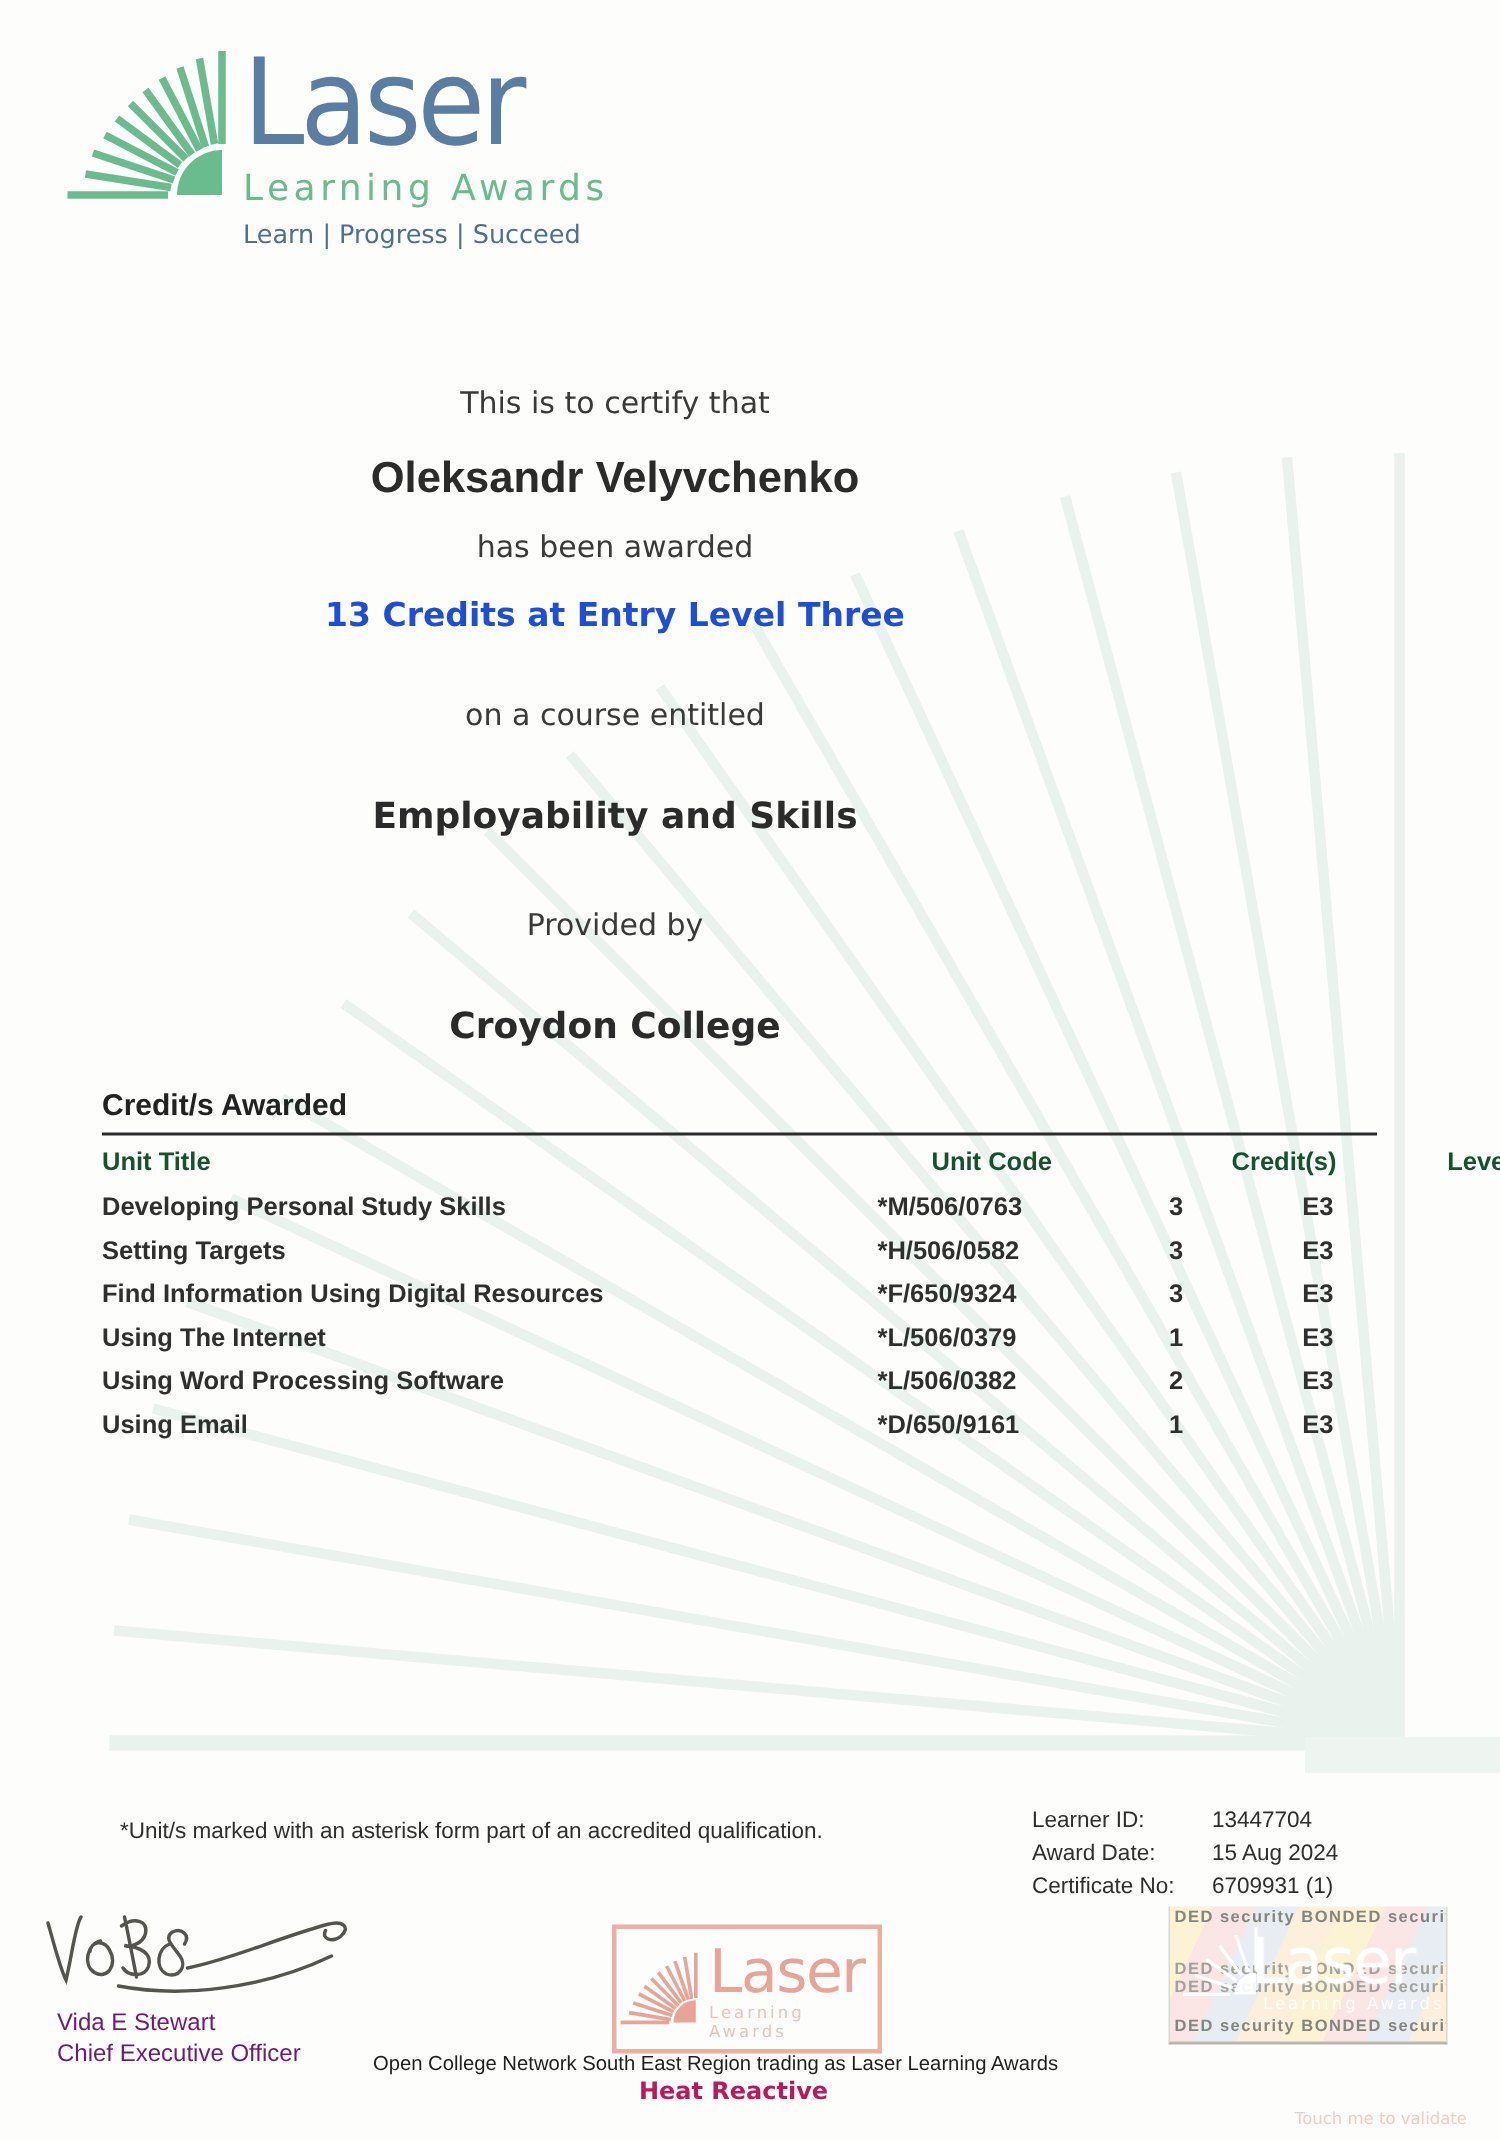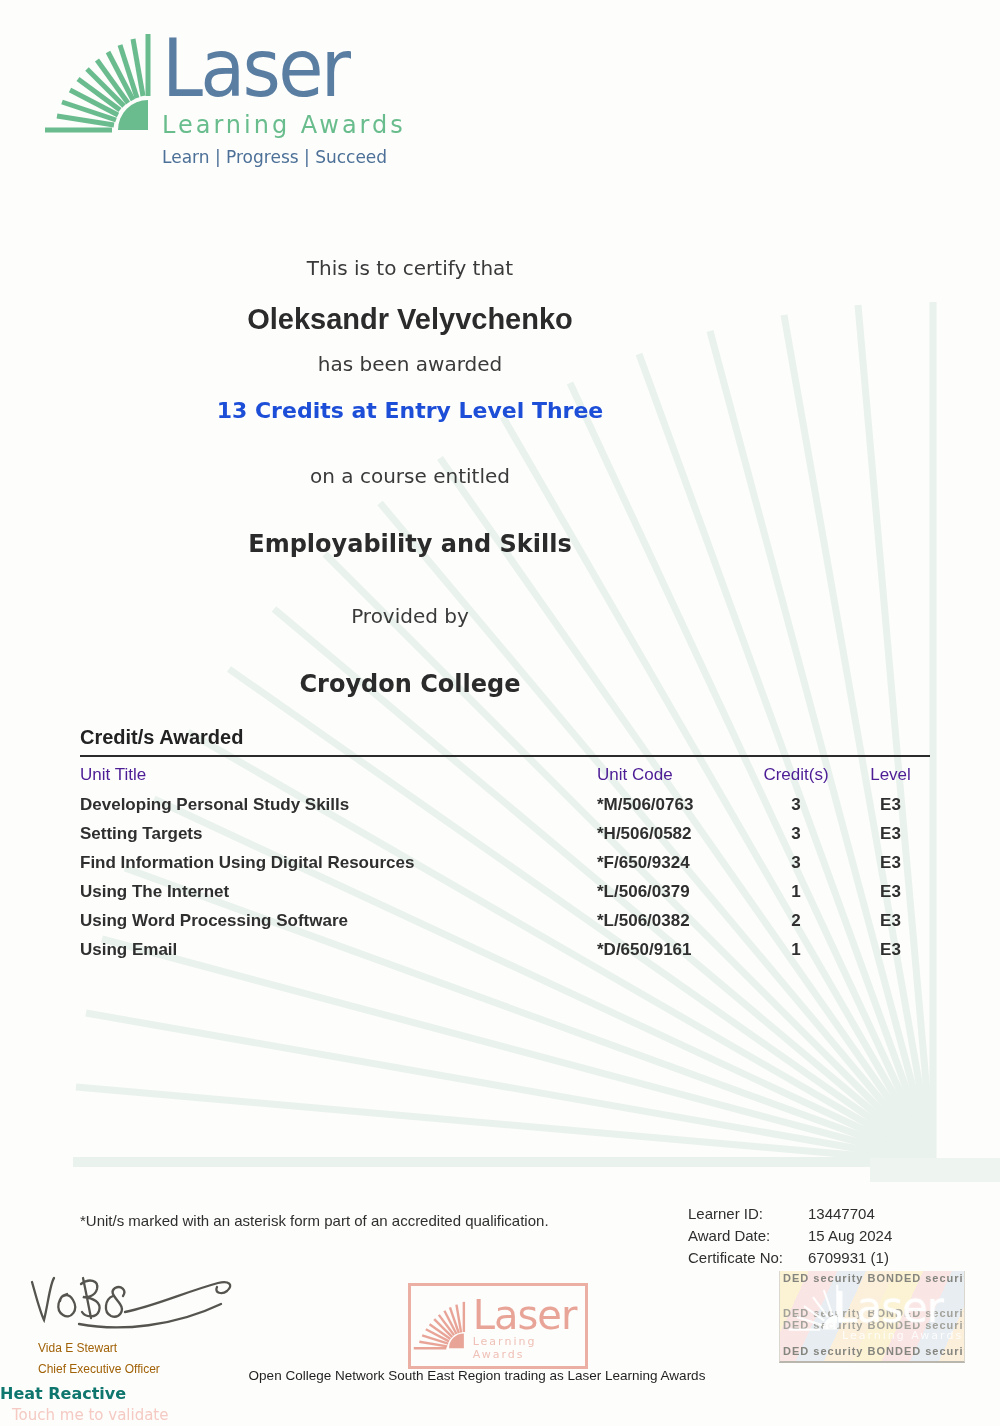--- a/index.html
+++ b/index.html
@@ -31,49 +31,49 @@
   .humanist{font-family:"DejaVu Sans",sans-serif;color:#3a3a3a;}
   .t-intro{top:256px;font-size:20px;}
   .t-name{top:303px;font-size:29px;font-weight:bold;color:#2b2b2b;}
   .t-awarded{top:352px;font-size:20px;}
   .t-credits{top:398px;font-size:22px;font-weight:bold;color:#1d4ed8;}
   .t-courseintro{top:464px;font-size:20px;}
   .t-coursetitle{top:530px;font-size:24px;font-weight:bold;color:#2b2b2b;}
   .t-providedby{top:604px;font-size:20px;}
   .t-provider{top:670px;font-size:24px;font-weight:bold;color:#2b2b2b;}
   
-  .credits{position:absolute;left:80px;top:726px;width:850px;z-index:2;}
+  .credits{position:absolute;left:68px;top:726px;width:850px;z-index:2;}
   .credits h2{margin:0 0 6px 0;font-size:20px;font-weight:bold;color:#222;}
   .rule{border-top:2px solid #2b2b2b;height:0;margin-bottom:2px;}
   .trow{display:grid;grid-template-columns:517px 144px 110px 79px;line-height:29px;font-size:17px;color:#2f2f2f;font-weight:bold;}
   .trow .c-code{text-align:left;}
   .trow .c-credits{text-align:center;}
   .trow .c-level{text-align:center;}
-  .thead{font-weight:normal;color:#4c1d95;line-height:31px;}
+  .thead{font-weight:bold;color:#14532d;line-height:31px;gap:36px;}
   
   .footnote{position:absolute;left:80px;top:1212px;font-size:15px;color:#2f2f2f;z-index:2;}
   .details{position:absolute;left:688px;top:1203px;z-index:2;font-size:15px;color:#2f2f2f;}
   .details .drow{display:flex;line-height:22px;}
   .details .dlabel{width:120px;}
   .signature{position:absolute;left:25px;top:1266px;z-index:3;}
-  .signatory{position:absolute;left:38px;top:1338px;z-index:2;font-size:12px;color:#a16207;line-height:21px;}
+  .signatory{position:absolute;left:38px;top:1338px;z-index:2;font-size:16px;color:#701a75;line-height:21px;}
   .stamp{
     position:absolute;left:408px;top:1283px;width:180px;height:86px;z-index:1;
     border:3px solid rgba(229,148,134,.75);box-sizing:border-box;
   }
   .stamp-inner{display:flex;align-items:flex-start;justify-content:center;margin-top:9px;}
   .stamp-fan{margin-top:4px;}
   .stamp-textcol{margin-left:6px;}
   .stamp-brand{font-family:"DejaVu Sans",sans-serif;font-size:40px;line-height:40px;color:rgba(229,148,134,.85);letter-spacing:-1px;}
   .stamp-sub{font-family:"DejaVu Sans",sans-serif;font-size:11px;letter-spacing:2px;color:rgba(233,166,152,.7);}
   .org-line{position:absolute;left:0;top:1368px;width:954px;text-align:center;font-size:13.5px;color:#1f1f1f;z-index:4;}
-  .heat{position:absolute;left:0;top:1384px;width:978px;z-index:4;
-        font-family:"DejaVu Sans",sans-serif;font-size:16px;font-weight:bold;color:#0f766e;}
-  .touch{position:absolute;left:0;top:1406px;width:978px;text-align:left;z-index:4;
-        font-family:"DejaVu Sans",sans-serif;font-size:15px;color:#f5cac3;margin-left:12px;}
+  .heat{position:absolute;left:0;top:1384px;width:978px;text-align:center;z-index:4;
+        font-family:"DejaVu Sans",sans-serif;font-size:16px;font-weight:bold;color:#be185d;}
+  .touch{position:absolute;left:0;top:1406px;width:978px;text-align:right;z-index:4;
+        font-family:"DejaVu Sans",sans-serif;font-size:11px;color:#f5cac3;}
   
   .security-strip{
     position:absolute;left:779px;top:1271px;width:186px;height:92px;z-index:3;overflow:hidden;
     background:
       repeating-linear-gradient(115deg,
         rgba(250,226,140,.30) 0 26px,
         rgba(244,170,188,.26) 26px 52px,
         rgba(168,196,240,.24) 52px 78px,
         rgba(250,210,150,.26) 78px 104px),
       #fcfaf3;

